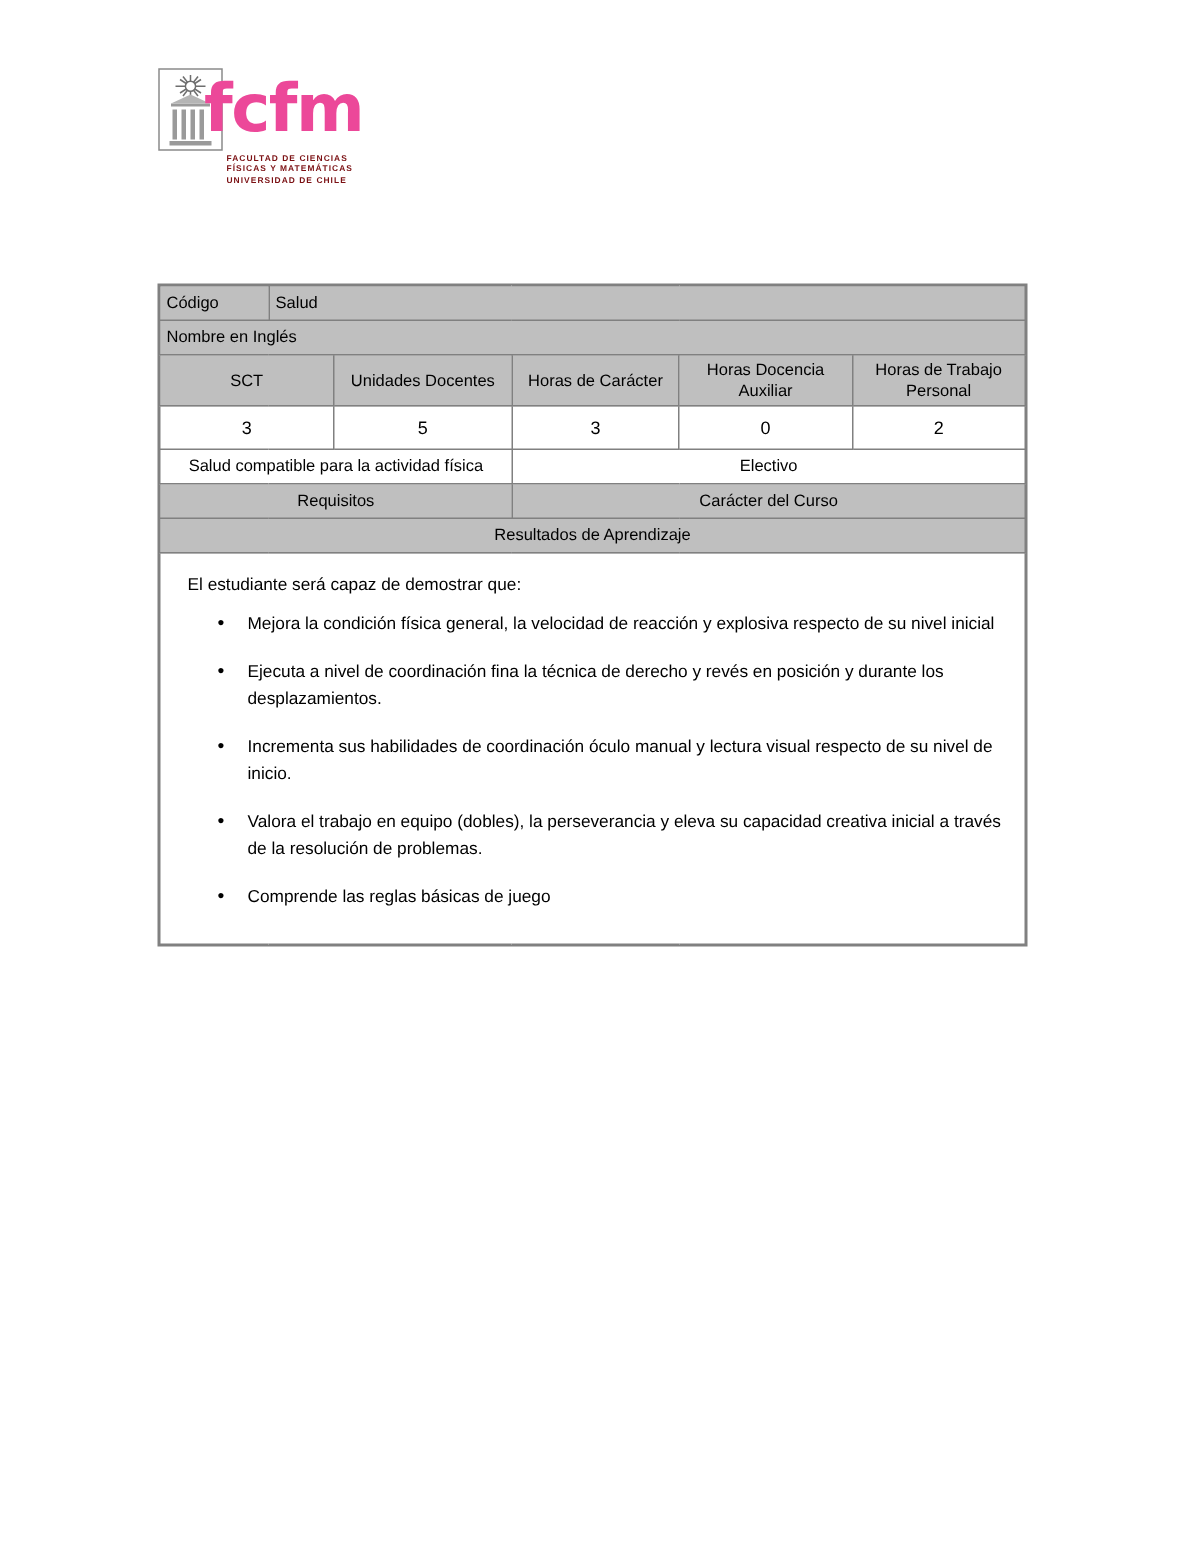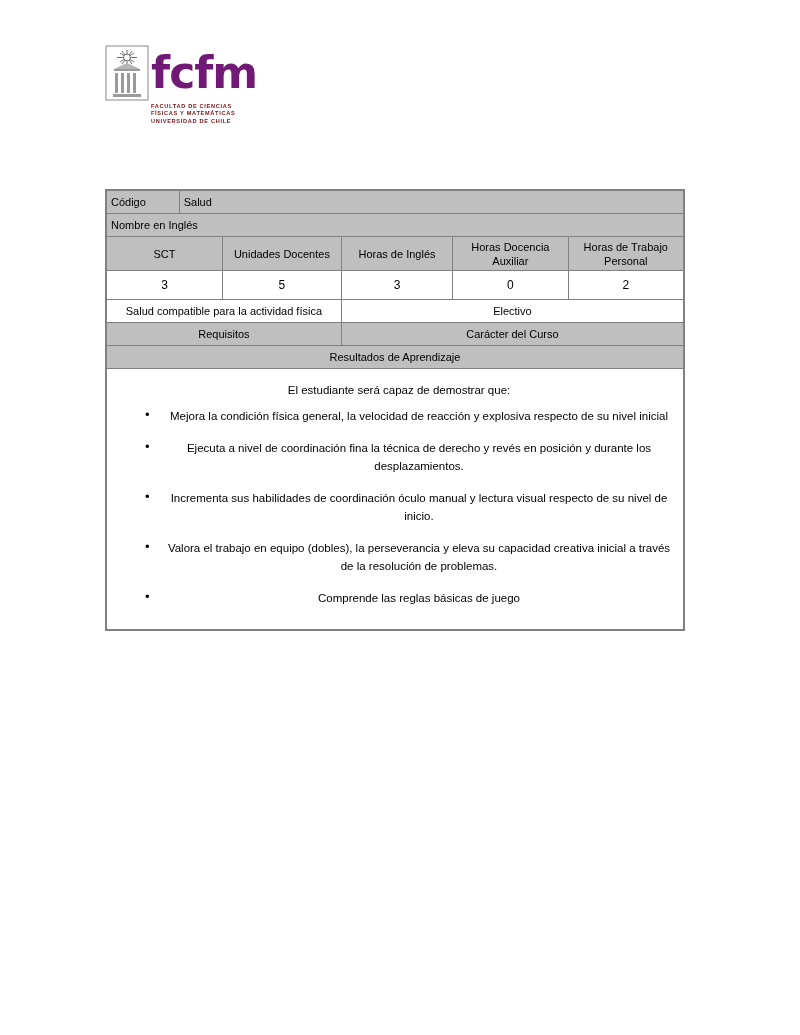--- a/index.html
+++ b/index.html
@@ -32,27 +32,27 @@
   }
   .logo-mark {
     position: absolute;
     left: 0;
     top: 0;
     width: 44px;
     height: 56px;
   }
   .logo-fcfm {
     position: absolute;
-    left: 46px;
+    left: 31px;
     top: 2px;
     font-family: "DejaVu Sans", sans-serif;
     font-weight: bold;
     font-size: 44px;
     letter-spacing: -1px;
-    color: #701a75;
+    color: #ec4899;
     line-height: 52px;
   }
   .logo-sub {
     position: absolute;
     left: 46px;
     top: 58px;
     font-family: "Liberation Sans", sans-serif;
     font-size: 5.6px;
     letter-spacing: 0.7px;
     color: #7b1013;
@@ -99,21 +99,21 @@
   .ctr { text-align: center; }
   .lft { text-align: left; }
   .bold { font-weight: bold; }
   .h-row td { height: 18px; }
   .two-line { height: 34px; }
   .num-row td { height: 24px; font-size: 12px; }
   .learn-head td { height: 18px; }
 
   .body-cell {
     padding: 14px 10px 18px 10px !important;
-    text-align: center;
+    text-align: left;
     font-size: 11.5px;
     line-height: 17px;
   }
   .intro { margin: 0 0 6px 8px; }
   ul.outcomes {
     margin: 10px 0 0 0;
     padding-left: 48px;
     list-style: none;
   }
   ul.outcomes li {
@@ -186,21 +186,21 @@
 
 
         <tr class="h-row">
           <td class="shade lft" colspan="7">Nombre en Inglés</td>
         </tr>
 
 
         <tr class="two-line">
           <td class="shade ctr" colspan="2">SCT</td>
           <td class="shade ctr" colspan="2">Unidades Docentes</td>
-          <td class="shade ctr">Horas de Inglés</td>
+          <td class="shade ctr">Horas de Carácter</td>
           <td class="shade ctr">Horas Docencia Auxiliar</td>
           <td class="shade ctr">Horas de Trabajo Personal</td>
         </tr>
 
         <tr class="num-row">
           <td class="ctr" colspan="2">3</td>
           <td class="ctr" colspan="2">5</td>
           <td class="ctr">3</td>
           <td class="ctr">0</td>
           <td class="ctr">2</td>

